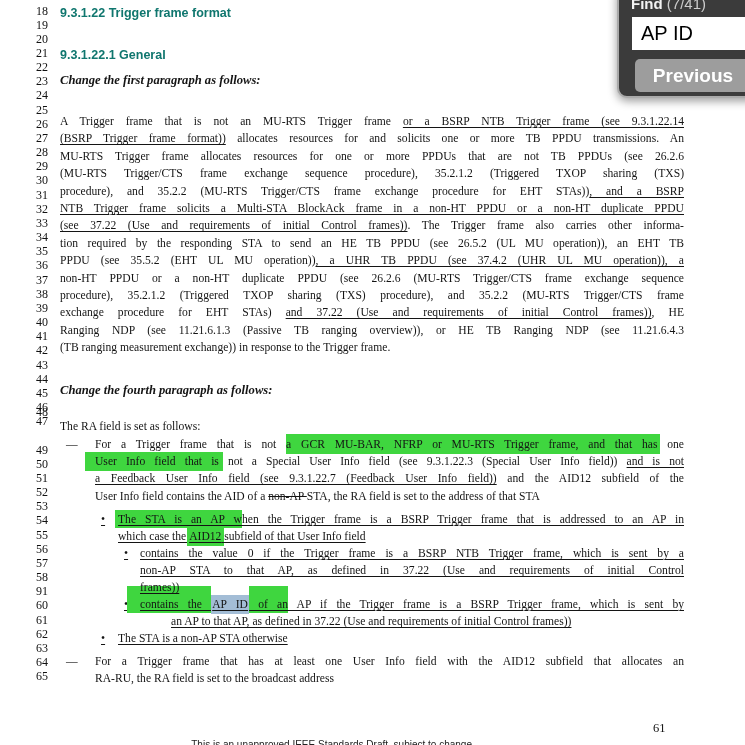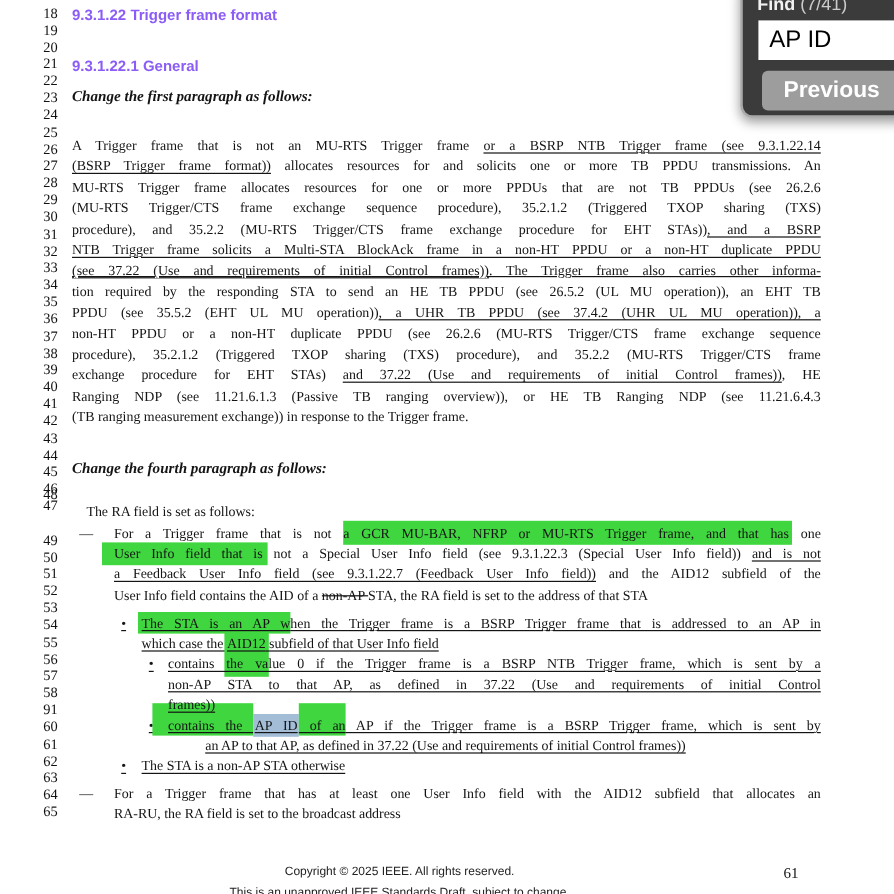--- a/index.html
+++ b/index.html
@@ -28,21 +28,21 @@
     font-size: 11.6px;
     line-height: 14px;
     white-space: normal;
     color: #141414;
   }
   .t-line.just { text-align: justify; text-align-last: justify; }
   .heading {
     font-family: "Liberation Sans", sans-serif;
     font-weight: bold;
     font-size: 12.5px;
-    color: #8b5cf6;
+    color: #0f766e;
     white-space: nowrap;
   }
   .instruction {
     font-family: "Liberation Serif", serif;
     font-weight: bold;
     font-style: italic;
     font-size: 12.6px;
     white-space: nowrap;
   }
   .plainline { font-size: 11.6px; white-space: nowrap; }
@@ -171,42 +171,42 @@
       <div class="block heading" style="left: 60px; top: 6px;">9.3.1.22 Trigger frame format</div>
       <div class="block heading" style="left: 60px; top: 48px;">9.3.1.22.1 General</div>
       <div class="block instruction" style="left: 60px; top: 73px;">Change the first paragraph as follows:</div>
       <div class="block" style="left: 60px; top: 115px; width: 624px;">
         <div class="t-line just" style="top: 0px;"><span>A Trigger frame that is not an MU-RTS Trigger frame </span><span class="ins">or a BSRP NTB Trigger frame (see 9.3.1.22.14</span></div>
         <div class="t-line just" style="top: 17.4px;"><span class="ins">(BSRP Trigger frame format))</span><span> allocates resources for and solicits one or more TB PPDU transmissions. An</span></div>
         <div class="t-line just" style="top: 34.8px;"><span>MU-RTS Trigger frame allocates resources for one or more PPDUs that are not TB PPDUs (see 26.2.6</span></div>
         <div class="t-line just" style="top: 52.2px;"><span>(MU-RTS Trigger/CTS frame exchange sequence procedure), 35.2.1.2 (Triggered TXOP sharing (TXS)</span></div>
         <div class="t-line just" style="top: 69.6px;"><span>procedure), and 35.2.2 (MU-RTS Trigger/CTS frame exchange procedure for EHT STAs))</span><span class="ins">, and a BSRP</span></div>
         <div class="t-line just" style="top: 87px;"><span class="ins">NTB Trigger frame solicits a Multi-STA BlockAck frame in a non-HT PPDU or a non-HT duplicate PPDU</span></div>
-        <div class="t-line just" style="top: 104.4px; text-decoration: underline;"><span class="ins">(see 37.22 (Use and requirements of initial Control frames))</span><span>. The Trigger frame also carries other informa-</span></div>
+        <div class="t-line just" style="top: 104.4px;"><span class="ins">(see 37.22 (Use and requirements of initial Control frames))</span><span>. The Trigger frame also carries other informa-</span></div>
         <div class="t-line just" style="top: 121.8px;"><span>tion required by the responding STA to send an HE TB PPDU (see 26.5.2 (UL MU operation)), an EHT TB</span></div>
         <div class="t-line just" style="top: 139.2px;"><span>PPDU (see 35.5.2 (EHT UL MU operation))</span><span class="ins">, a UHR TB PPDU (see 37.4.2 (UHR UL MU operation)), a</span></div>
         <div class="t-line just" style="top: 156.6px;"><span>non-HT PPDU or a non-HT duplicate PPDU (see 26.2.6 (MU-RTS Trigger/CTS frame exchange sequence</span></div>
         <div class="t-line just" style="top: 174px;"><span>procedure), 35.2.1.2 (Triggered TXOP sharing (TXS) procedure), and 35.2.2 (MU-RTS Trigger/CTS frame</span></div>
         <div class="t-line just" style="top: 191.4px;"><span>exchange procedure for EHT STAs) </span><span class="ins">and 37.22 (Use and requirements of initial Control frames))</span><span>, HE</span></div>
         <div class="t-line just" style="top: 208.8px;"><span>Ranging NDP (see 11.21.6.1.3 (Passive TB ranging overview)), or HE TB Ranging NDP (see 11.21.6.4.3</span></div>
         <div class="t-line" style="top: 226.2px;"><span>(TB ranging measurement exchange)) in response to the Trigger frame.</span></div>
       </div>
       <div class="block instruction" style="left: 60px; top: 383px;">Change the fourth paragraph as follows:</div>
-      <div class="block plainline" style="left: 72px; top: 420px;">The RA field is set as follows:</div>
+      <div class="block plainline" style="left: 60px; top: 420px;">The RA field is set as follows:</div>
       <div class="block" style="left: 95px; top: 438px; width: 589px;">
         <span class="marker" style="left: -29px;">—</span>
         <div class="t-line just" style="top: 0px;"><span>For a Trigger frame that is not </span><span class="hl" style="padding-top: 4px; padding-bottom: 3px; padding-right: 3px; margin-right: -3px;">a GCR MU-BAR, NFRP or MU-RTS Trigger frame, and that has</span><span> one</span></div>
         <div class="t-line just" style="top: 17.2px;"><span class="hl" style="padding: 3px 4px 3px 10px; margin-left: -10px; margin-right: -4px;">User Info field that is</span><span> not a Special User Info field (see 9.3.1.22.3 (Special User Info field)) </span><span class="ins">and is not</span></div>
         <div class="t-line just" style="top: 34.4px;"><span class="ins">a Feedback User Info field (see 9.3.1.22.7 (Feedback User Info field))</span><span> and the AID12 subfield of the</span></div>
         <div class="t-line" style="top: 51.6px;"><span>User Info field contains the AID of a </span><span class="del">non-AP </span><span>STA, the RA field is set to the address of that STA</span></div>
       </div>
       <div class="block" style="left: 118px; top: 513px; width: 566px;">
         <span class="marker ins" style="left: -17px;">•</span>
         <div class="t-line just" style="top: 0px;"><span class="hl ins" style="padding-top: 3px; padding-bottom: 2px; padding-left: 3px; margin-left: -3px;">The STA is an AP w</span><span class="ins">hen the Trigger frame is a BSRP Trigger frame that is addressed to an AP in</span></div>
-        <div class="t-line" style="top: 17.2px;"><span class="ins">which case the </span><span class="hl ins" style="padding: 3px 3px 21px 2px; margin-left: -2px; margin-right: -3px;">AID12</span><span class="ins"> subfield of that User Info field</span></div>
+        <div class="t-line" style="top: 17.2px;"><span class="ins">which case the </span><span class="hl ins" style="padding: 3px 3px 3px 2px; margin-left: -2px; margin-right: -3px;">AID12</span><span class="ins"> subfield of that User Info field</span></div>
       </div>
       <div class="block" style="left: 140px; top: 547px; z-index: 5; width: 544px;">
         <span class="marker ins" style="left: -16px;">•</span>
         <div class="t-line just" style="top: 0px;"><span class="ins">contains the value 0 if the Trigger frame is a BSRP NTB Trigger frame, which is sent by a</span></div>
         <div class="t-line just" style="top: 17.2px;"><span class="ins">non-AP STA to that AP, as defined in 37.22 (Use and requirements of initial Control</span></div>
         <div class="t-line" style="top: 34.4px;"><span class="ins">frames))</span></div>
       </div>
       <div class="block" style="left: 140px; top: 598px; width: 544px;">
         <span class="marker ins" style="left: -16px;">•</span>
         <div class="t-line just" style="top: 0px;"><span class="hl ins" style="padding-top: 12px; padding-bottom: 2px; padding-left: 13px; margin-left: -13px;">contains the </span><span class="find-hit ins" style="padding: 3px 1px;">AP ID</span><span class="hl ins" style="padding-top: 12px; padding-bottom: 2px;"> of an</span><span class="ins"> AP if the Trigger frame is a BSRP Trigger frame, which is sent by</span></div>
@@ -216,21 +216,20 @@
         <span class="marker ins" style="left: -17px;">•</span>
         <div class="t-line" style="top: 0px;"><span class="ins">The STA is a non-AP STA otherwise</span></div>
       </div>
       <div class="block" style="left: 95px; top: 655px; width: 589px;">
         <span class="marker" style="left: -29px;">—</span>
         <div class="t-line just" style="top: 0px;"><span>For a Trigger frame that has at least one User Info field with the AID12 subfield that allocates an</span></div>
         <div class="t-line" style="top: 17.2px;"><span>RA-RU, the RA field is set to the broadcast address</span></div>
       </div>
     </div>
 
-  <div class="footer-copy" style="top:721px;">Copyright © 2025 IEEE. All rights reserved.</div>
   <div class="page-number" style="left:653px; top:721px;">61</div>
   <div class="footer-draft" style="top:739px;">This is an unapproved IEEE Standards Draft, subject to change.</div>
 
   <div class="find-dialog">
     <div class="find-title">
       <span>Find</span>
       <span class="count">(7/41)</span>
     </div>
     <input class="find-input" type="text" value="AP ID" style="">
     <button class="find-prev">Previous</button>

